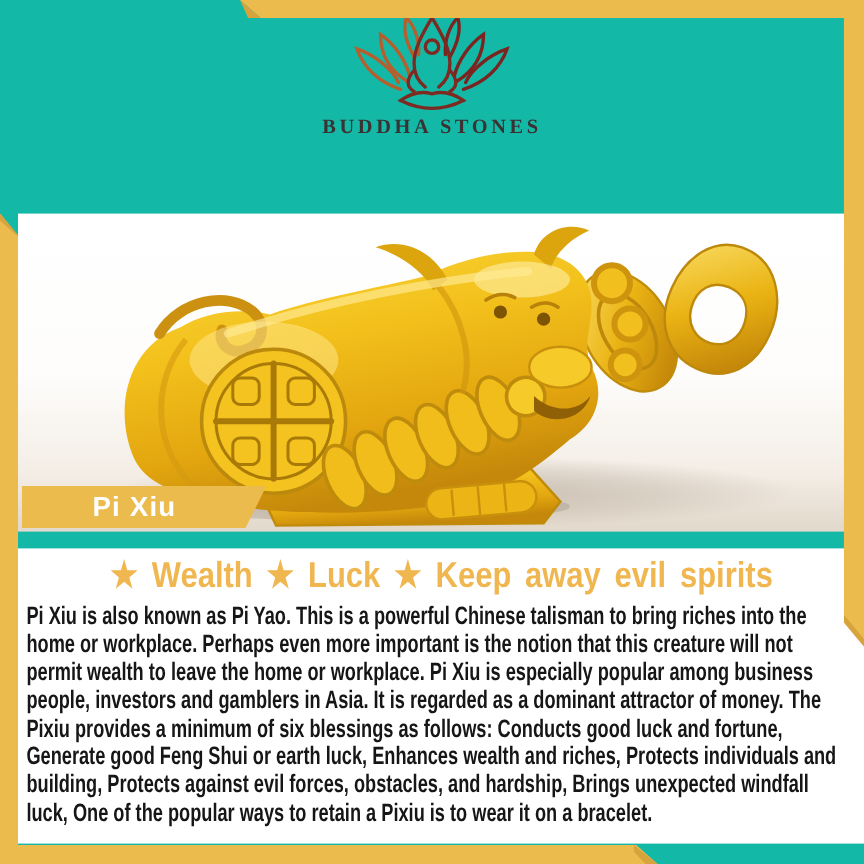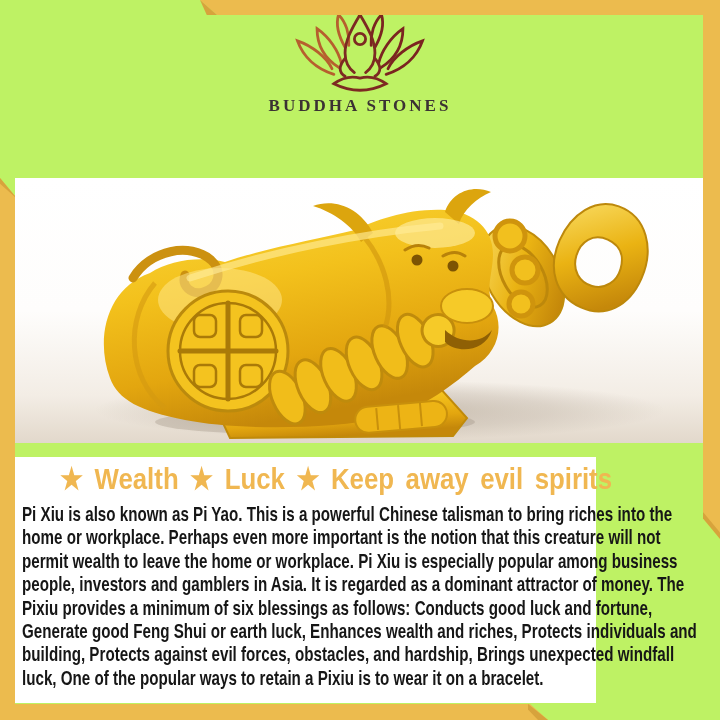--- a/index.html
+++ b/index.html
@@ -1,18 +1,18 @@
 <!DOCTYPE html>
 <html><head>
 <meta charset="utf-8">
 <style>
   html,body{margin:0;padding:0;background:#ddd;}
   .canvas{
     position:relative;width:720px;height:720px;overflow:hidden;
-    background:#bef264;font-family:"Liberation Sans",sans-serif;
+    background:#14b8a6;font-family:"Liberation Sans",sans-serif;
   }
   
   .logo-svg{position:absolute;left:280px;top:10px;width:160px;height:84px;}
   .brand{
     position:absolute;left:0;top:96px;width:720px;text-align:center;
     font-family:"Liberation Serif",serif;font-weight:600;font-size:17px;
     letter-spacing:3px;color:#3b3233;
   }
   .heading-strip{position:absolute;left:148px;top:125px;width:424px;height:53px;background:#ffffff;
     display:flex;align-items:center;justify-content:center;}
@@ -26,21 +26,21 @@
     background:linear-gradient(180deg,#ffffff 0%,#fefdfc 50%,#f3ede5 82%,#e2d8cb 100%);
   }
   .photo svg{position:absolute;left:0;top:0;width:689px;height:265px;}
   .pixiu-band{
     position:absolute;left:18px;top:405px;width:204px;height:35px;background:#ecbb4e;
     clip-path:polygon(0 0,100% 0,91.5% 100%,0 100%);
     display:flex;align-items:center;justify-content:center;padding-right:16px;box-sizing:border-box;
   }
   .pixiu-band span{color:#ffffff;font-weight:bold;font-size:23px;letter-spacing:1px;}
   
-  .content{position:absolute;left:15px;top:457px;width:581px;height:246px;background:#ffffff;}
+  .content{position:absolute;left:15px;top:457px;width:705px;height:246px;background:#ffffff;}
   .headline{position:absolute;left:0;top:4px;width:100%;text-align:center;}
   .headline span{
     display:inline-block;white-space:nowrap;font-weight:bold;font-size:30px;color:#f0b751;
     transform:scaleX(0.86);transform-origin:center;word-spacing:5px;
   }
   .para{
     position:absolute;left:7px;top:45px;width:952px;
     transform:scaleX(0.722);transform-origin:left top;
     font-size:21px;font-weight:bold;line-height:23.4px;color:#161616;
   }
@@ -179,20 +179,23 @@
 
       <g transform="rotate(-5 385 238)">
         <rect x="340" y="226" width="92" height="26" rx="13" fill="#edb415" stroke="#c8900c" stroke-width="2"></rect>
         <path d="M362 228 v22 M384 227 v24 M406 226 v24" stroke="#c8900c" stroke-width="2" fill="none"></path>
       </g>
 
       <path d="M175 100 C260 72 350 55 425 48" fill="none" stroke="#ffeb96" stroke-width="7" stroke-linecap="round" opacity="0.65"></path>
     </svg>
   </div>
 
+  <div class="pixiu-band">
+    <span>Pi Xiu</span>
+  </div>
 
   <div class="content">
     <div class="headline">
       <span>★ Wealth ★ Luck ★ Keep away evil spirits</span>
     </div>
     <div class="para">Pi Xiu is also known as Pi Yao. This is a powerful Chinese talisman to bring riches into the home or workplace. Perhaps even more important is the notion that this creature will not permit wealth to leave the home or workplace. Pi Xiu is especially popular among business people, investors and gamblers in Asia. It is regarded as a dominant attractor of money. The Pixiu provides a minimum of six blessings as follows: Conducts good luck and fortune, Generate good Feng Shui or earth luck, Enhances wealth and riches, Protects individuals and building, Protects against evil forces, obstacles, and hardship, Brings unexpected windfall luck, One of the popular ways to retain a Pixiu is to wear it on a bracelet.</div>
   </div>
 
   <div class="frame">
     <div class="f f-top"></div>

